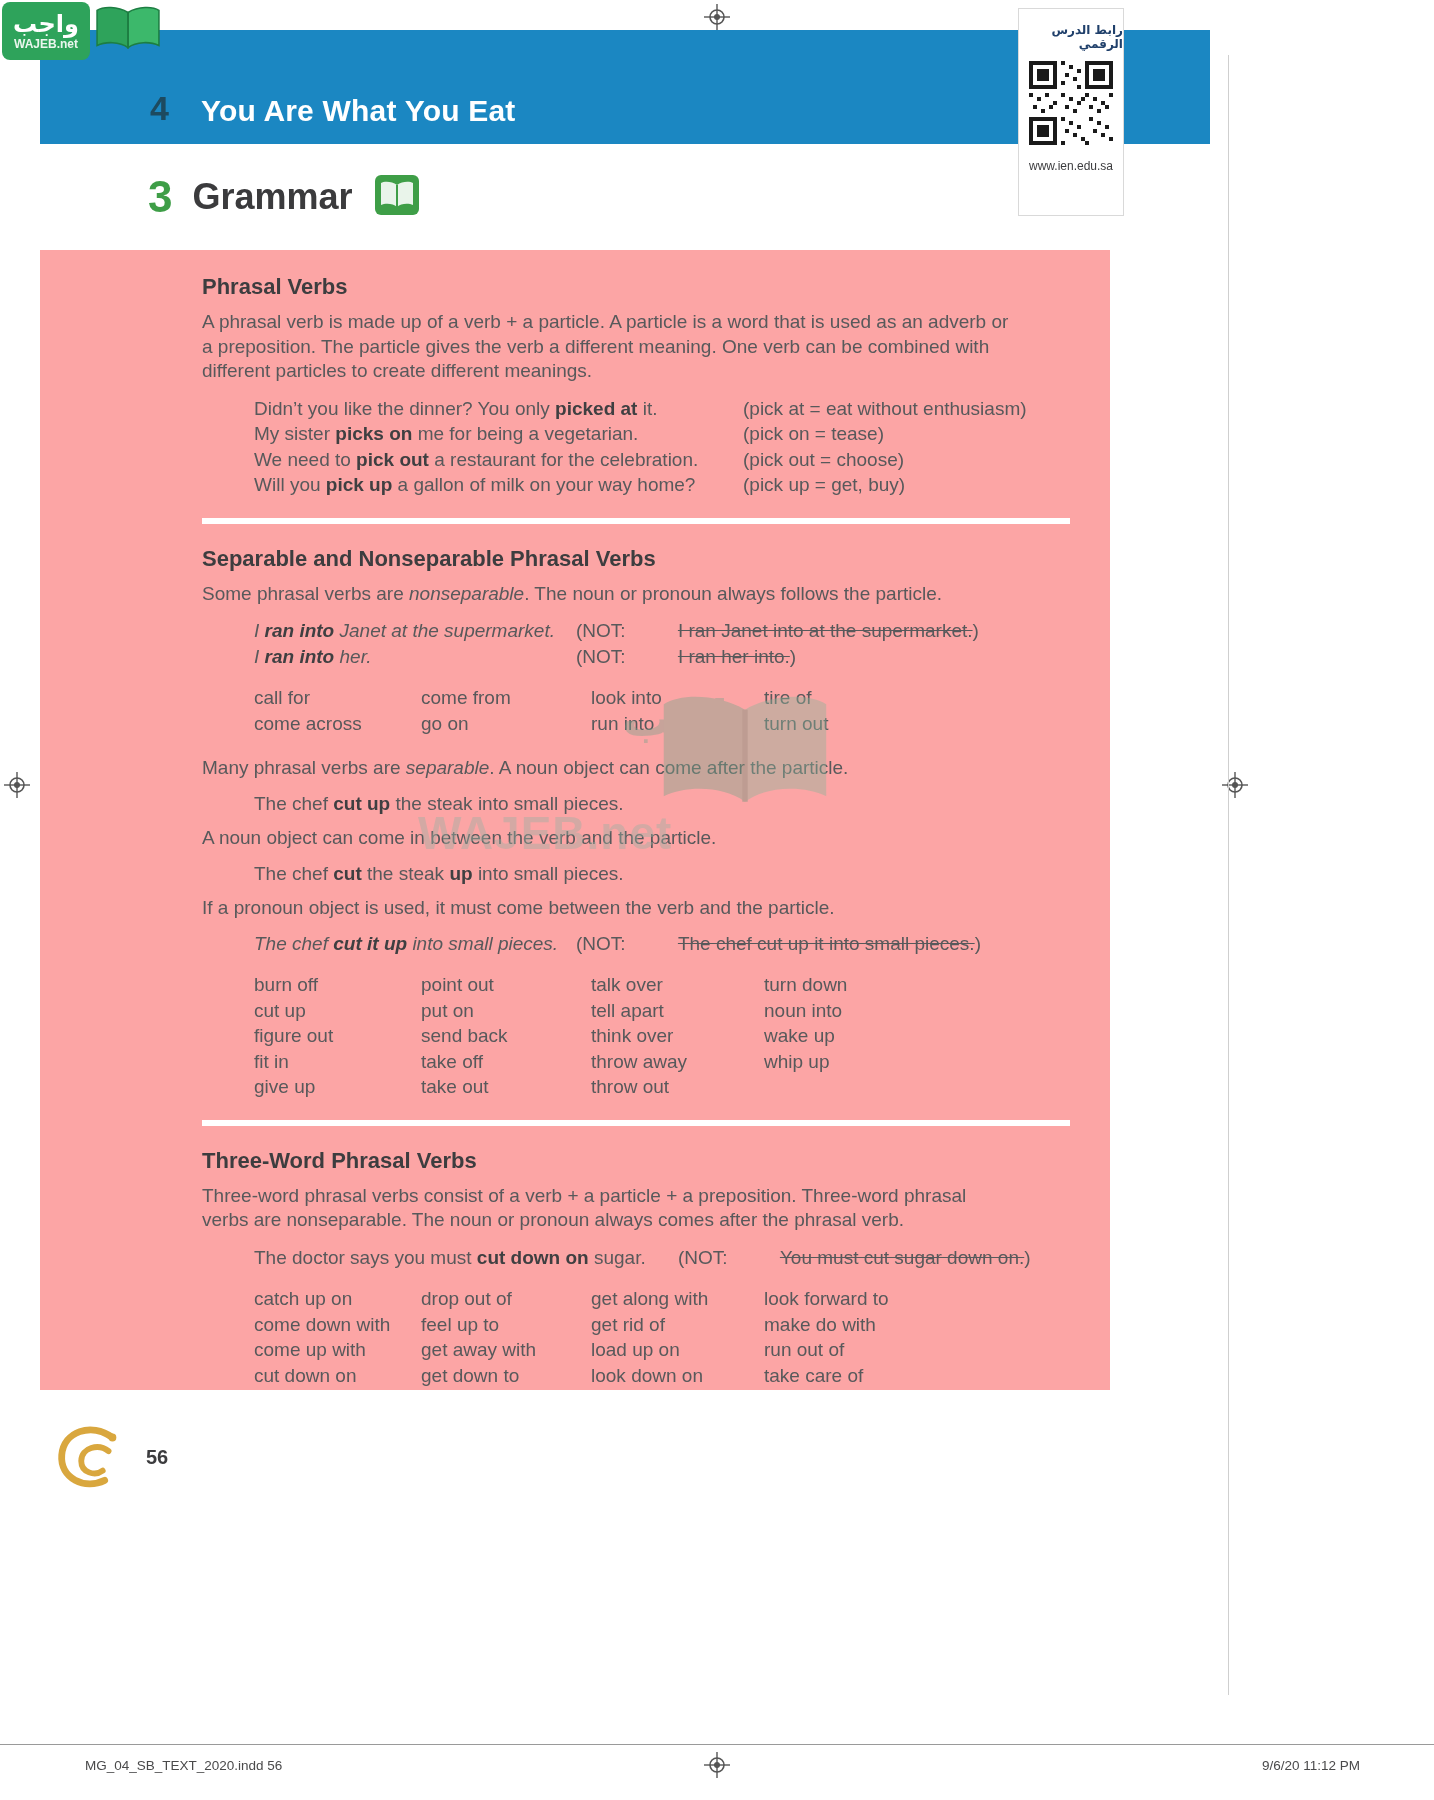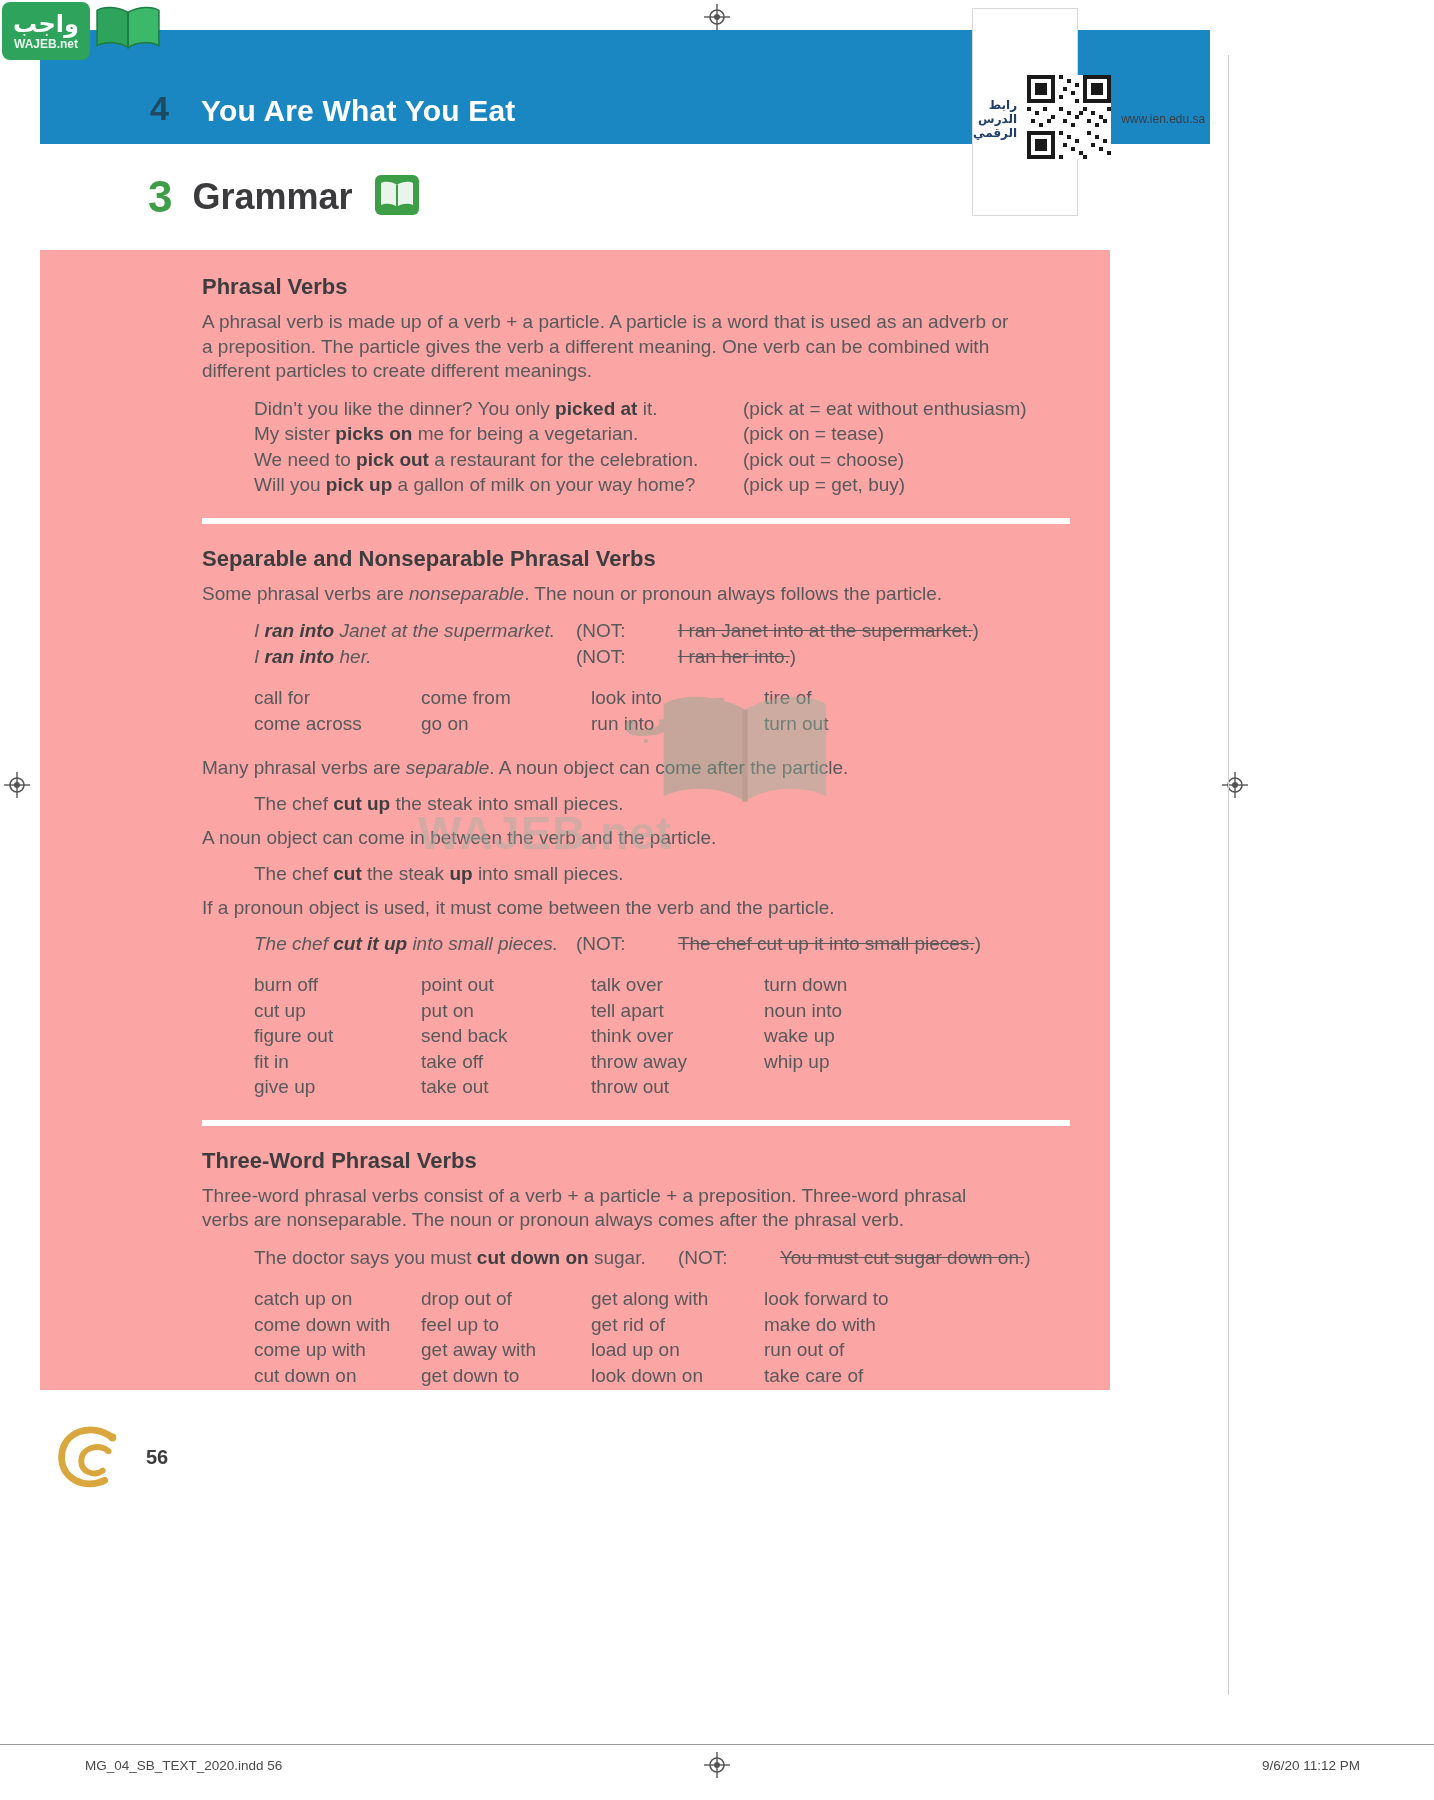--- a/index.html
+++ b/index.html
@@ -29,22 +29,22 @@
   .brand { position:absolute; left:2px; top:2px; display:flex; align-items:flex-start; gap:5px; z-index:6; }
   .brand-box {
     width:88px; height:58px; background:#2ea35b; border-radius:8px;
     display:flex; flex-direction:column; align-items:center; justify-content:center;
   }
   .brand-ar { font-family:"DejaVu Sans", sans-serif; font-size:24px; font-weight:bold; color:#fff; line-height:26px; }
   .brand-en { font-size:12px; font-weight:bold; color:#eaf6ee; }
 
   
   .qr-box {
-    position:absolute; left:972px; top:8px; width:106px; height:208px;
-    background:#fff; border:1px solid #d9d9d9; display:flex; flex-direction:row;
+    position:absolute; left:1018px; top:8px; width:106px; height:208px;
+    background:#fff; border:1px solid #d9d9d9; display:flex; flex-direction:column;
     align-items:center; justify-content:flex-start; padding-top:14px; gap:10px;
   }
   .qr-label { font-family:"DejaVu Sans", sans-serif; font-size:12px; font-weight:bold; color:#20406b; direction:rtl; }
   .qr-url { font-size:12px; color:#3c3c3e; }
 
   
   .lesson-head { position:absolute; left:148px; top:172px; display:flex; align-items:center; gap:20px; }
   .lesson-num { font-size:44px; font-weight:bold; color:#3e9e47; }
   .lesson-title { font-size:36px; font-weight:bold; color:#3b3b3d; }
 

